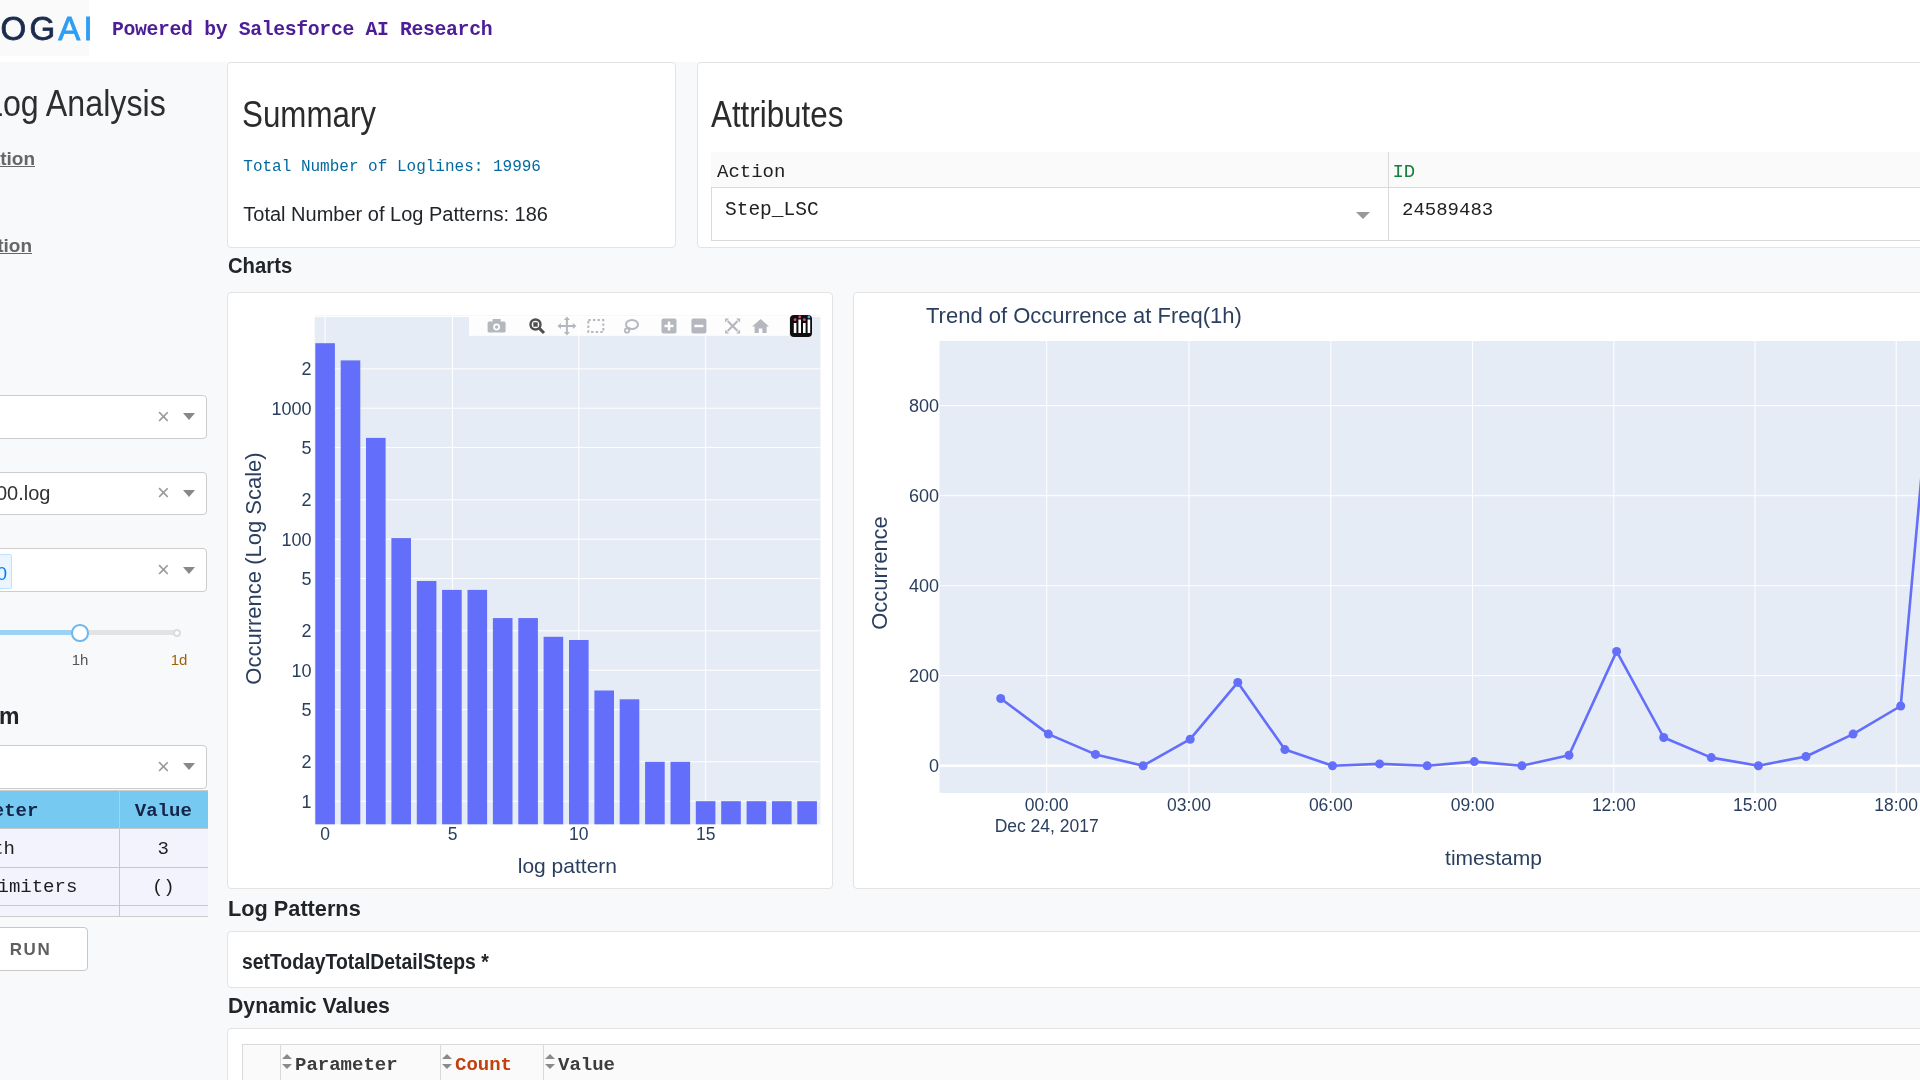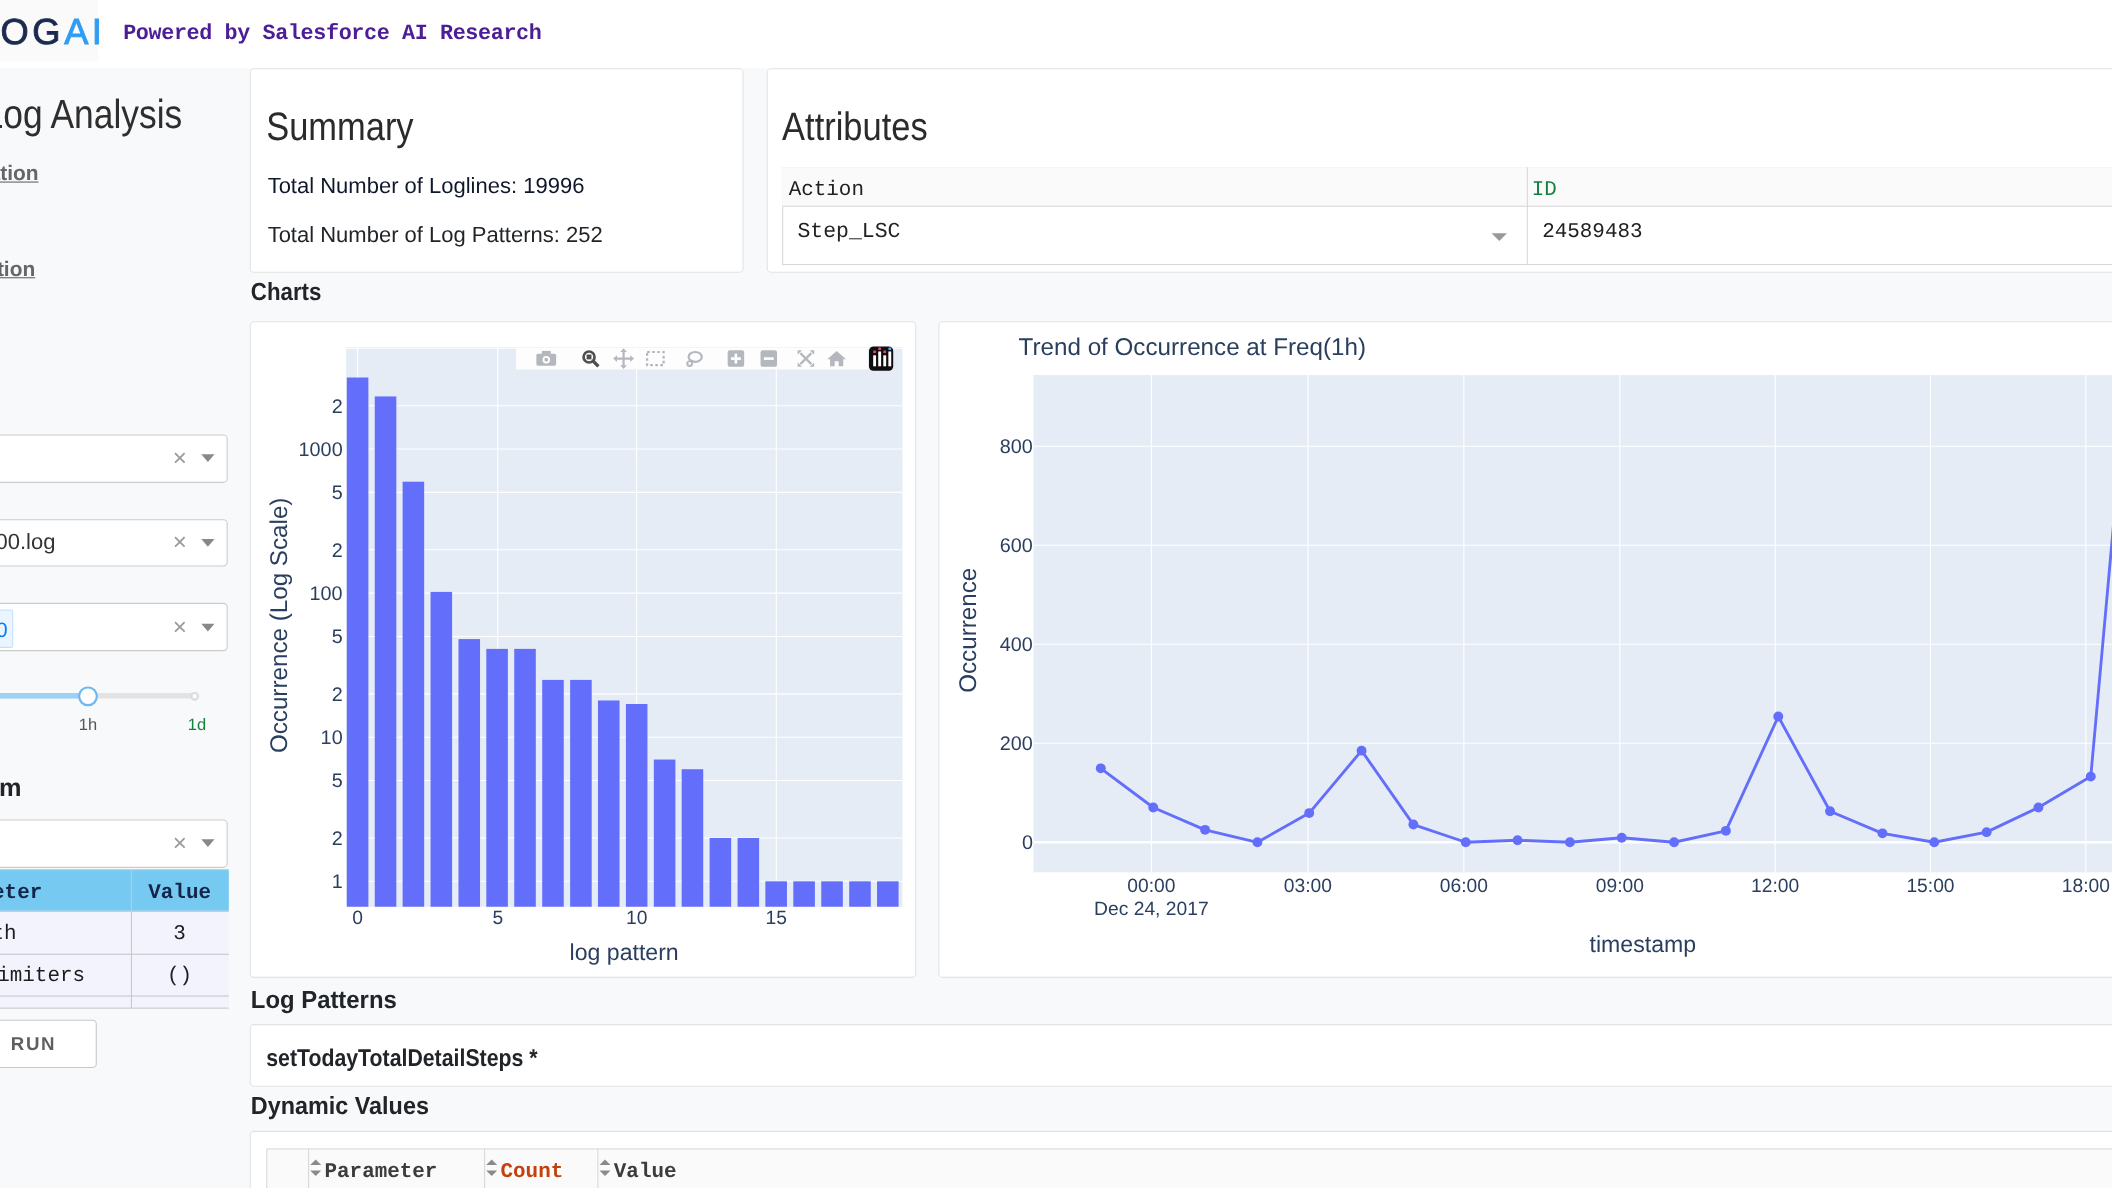--- a/index.html
+++ b/index.html
@@ -37,21 +37,21 @@
 <div class="abs" style="left:-50px;top:553.8px;width:62px;height:35.6px;background:#ebf5ff;border:1px solid #c2e0ff;border-radius:2px;box-sizing:border-box;"></div>
 <div class="abs" style="left:7px;top:564px;transform:translateX(-100%);font-size:19px;color:#007eff;">3600</div>
 <div class="ddx" style="left:157px;top:559px;">×</div>
 <div class="ddcaret" style="left:182.6px;top:566.6px;"></div>
 
 <div class="abs" style="left:-100px;top:630.4px;width:277px;height:5px;background:#e3e3e3;border-radius:3px;"></div>
 <div class="abs" style="left:-100px;top:630.4px;width:180px;height:5px;background:#9bd2f5;border-radius:3px;"></div>
 <div class="abs" style="left:172.7px;top:628.7px;width:8px;height:8px;background:#fff;border:2px solid #dcdcdc;border-radius:50%;box-sizing:border-box;"></div>
 <div class="abs" style="left:71.2px;top:624px;width:17.5px;height:17.5px;background:#fff;border:2.8px solid #6cb8ef;border-radius:50%;box-sizing:border-box;"></div>
 <div class="abs" style="left:80px;top:652.3px;transform:translateX(-50%);font-size:15px;color:#565656;">1h</div>
-<div class="abs" style="left:179px;top:652.3px;transform:translateX(-50%);font-size:15px;color:#15803d;">1d</div>
+<div class="abs" style="left:179px;top:652.3px;transform:translateX(-50%);font-size:15px;color:#a16207;">1d</div>
 
 <div class="abs" style="left:19.5px;top:705px;transform:translateX(-100%);font-size:23px;font-weight:bold;color:#212529;">Parsing Algorithm</div>
 
 <div class="ddbox" style="left:-100px;top:744.6px;width:307.4px;height:44px;"></div>
 <div class="ddx" style="left:157px;top:756px;">×</div>
 <div class="ddcaret" style="left:182.6px;top:763.4px;"></div>
 
 <div class="abs" style="left:-100px;top:790px;width:307.5px;height:127px;background:#f2f3fc;border-top:1px solid #ccc;border-bottom:1px solid #ccc;box-sizing:border-box;"></div>
 <div class="abs" style="left:-100px;top:791px;width:307.5px;height:37.4px;background:#76c9f1;"></div>
 <div class="abs" style="left:-100px;top:828.4px;width:307.5px;height:1px;background:#c8c8c8;"></div>
@@ -63,22 +63,22 @@
 <div class="abs mono" style="left:15px;top:839.8px;transform:translateX(-100%);font-size:19px;color:#1d1d1f;">depth</div>
 <div class="abs mono" style="left:163.3px;top:839.8px;transform:translateX(-50%);font-size:19px;color:#1d1d1f;">3</div>
 <div class="abs mono" style="left:77.3px;top:878.2px;transform:translateX(-100%);font-size:19px;color:#1d1d1f;">extra_delimiters</div>
 <div class="abs mono" style="left:163.3px;top:878.2px;transform:translateX(-50%);font-size:19px;color:#1d1d1f;">()</div>
 
 <div class="abs" style="left:-26.6px;top:926.9px;width:114.2px;height:44.6px;background:#fff;border:1px solid #c8c8c8;border-radius:4px;box-sizing:border-box;"></div>
 <div class="abs" style="left:30.5px;top:941px;transform:translateX(-50%);font-size:17px;font-weight:bold;letter-spacing:1.5px;color:#5f5f5f;">RUN</div>
 
 <div class="card" style="left:227px;top:62px;width:449px;height:186px;"></div>
 <div class="abs" style="left:242px;top:96.5px;font-size:36px;font-weight:400;color:#2b2b2b;transform:scaleX(0.87);transform-origin:0 0;">Summary</div>
-<div class="abs" style="left:243.3px;top:158.8px;font-size:20px;color:#0f172a;">Total Number of Loglines: 19996</div>
-<div class="abs" style="left:243.3px;top:203.8px;font-size:20px;color:#212529;">Total Number of Log Patterns: 252</div>
+<div class="abs" style="left:243.3px;top:158.8px;font-size:16px;color:#0369a1;font-family:Liberation Mono, monospace;">Total Number of Loglines: 19996</div>
+<div class="abs" style="left:243.3px;top:203.8px;font-size:20px;color:#212529;">Total Number of Log Patterns: 186</div>
 
 <div class="card" style="left:696.6px;top:62px;width:1364px;height:186px;"></div>
 <div class="abs" style="left:711px;top:96.5px;font-size:36px;font-weight:400;color:#2b2b2b;transform:scaleX(0.87);transform-origin:0 0;">Attributes</div>
 <div class="abs" style="left:711.1px;top:152.4px;width:1290px;height:88.4px;border:1px solid #d9d9d9;box-sizing:border-box;background:#fff;"></div>
 <div class="abs" style="left:711.1px;top:152.4px;width:1290px;height:35.8px;border-bottom:1px solid #d9d9d9;box-sizing:border-box;background:#fafafa;"></div>
 <div class="abs" style="left:1388.3px;top:152.4px;width:1px;height:88.4px;background:#d9d9d9;"></div>
 <div class="abs mono" style="left:717px;top:163.4px;font-size:19px;color:#212121;">Action</div>
 <div class="abs mono" style="left:1392.4px;top:163.4px;font-size:19px;color:#15803d;">ID</div>
 <div class="abs mono" style="left:725px;top:201px;font-size:19.5px;color:#212121;">Step_LSC</div>
 <div class="ddcaret" style="left:1356.2px;top:211.5px;border-left-width:7px;border-right-width:7px;border-top-width:7px;border-top-color:#999;"></div>

